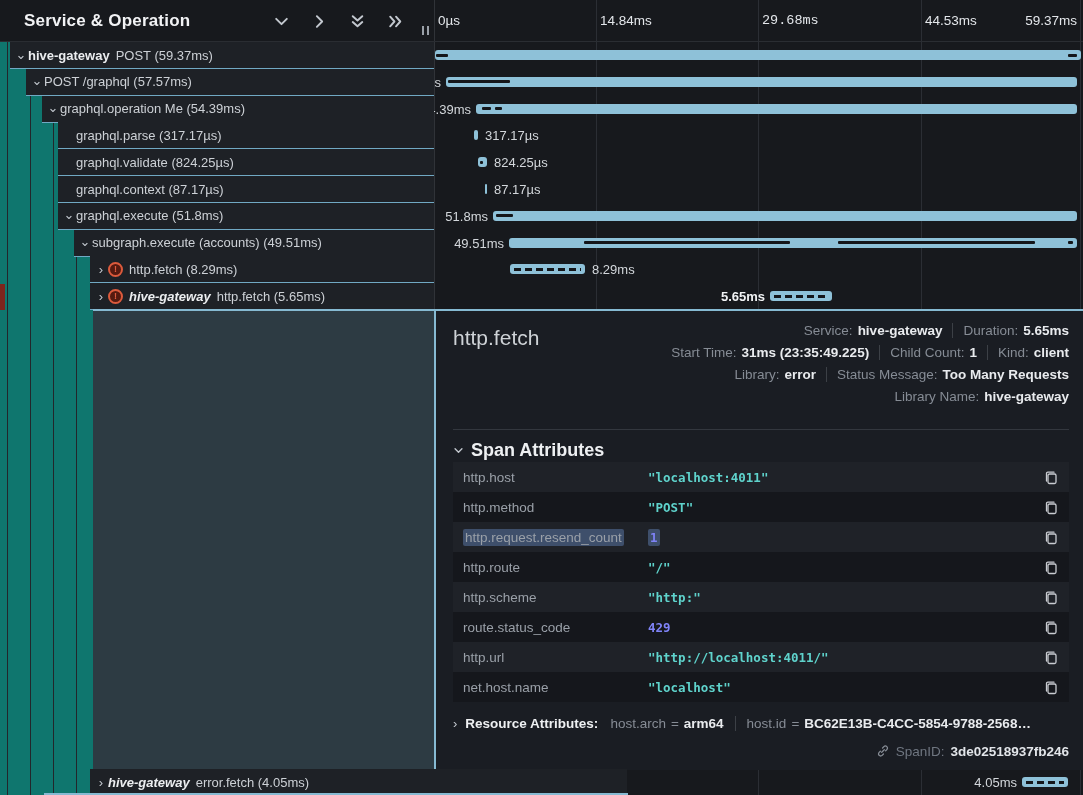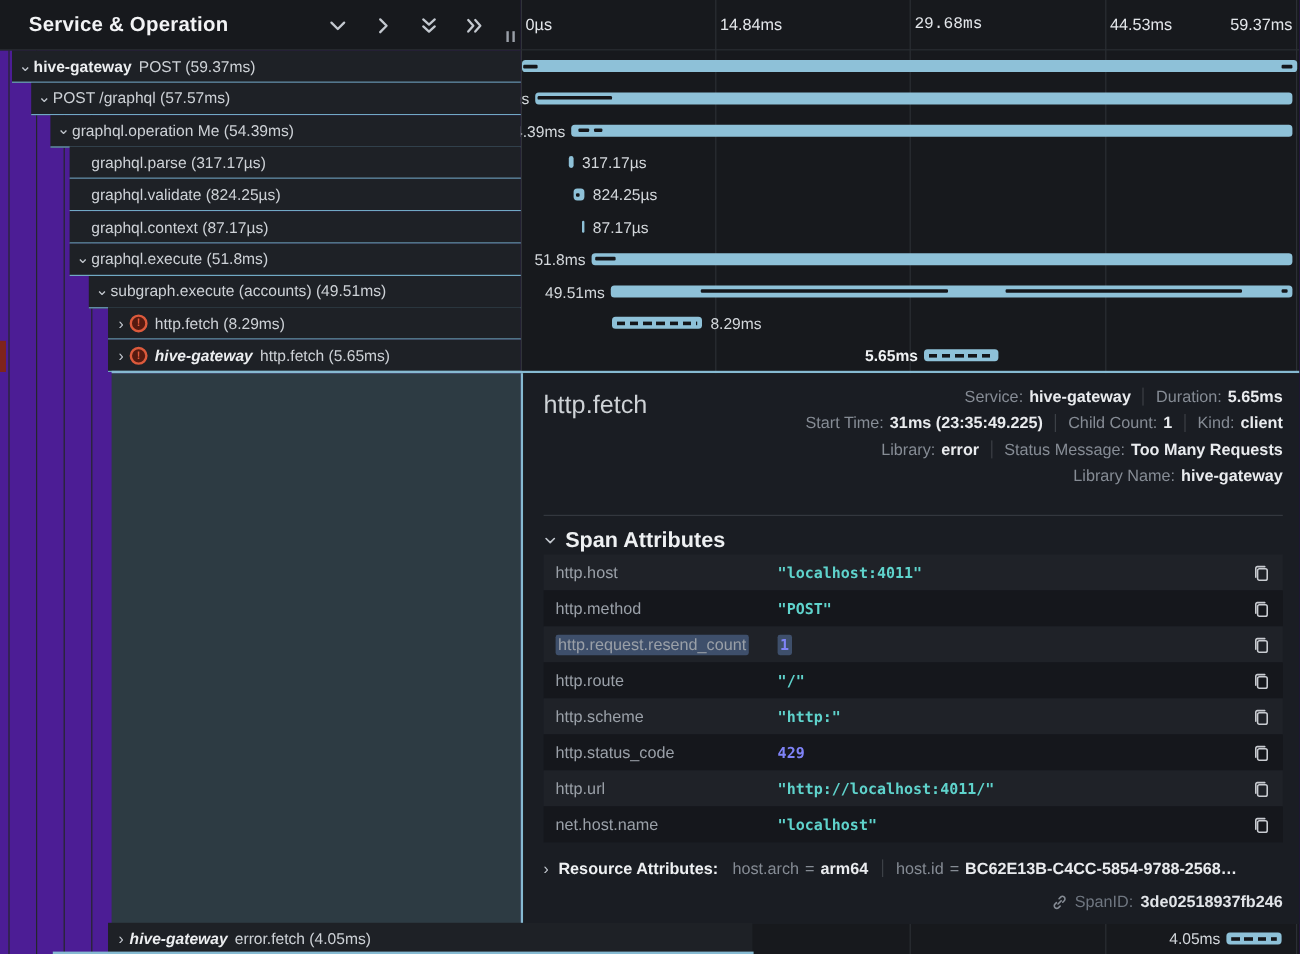--- a/index.html
+++ b/index.html
@@ -1,19 +1,19 @@
 <!DOCTYPE html>
 <html><head>
 <meta charset="utf-8">
 <style>
   * { margin:0; padding:0; box-sizing:border-box; }
   html,body { background:#101114; }
   .app {
     position:relative; width:1083px; height:795px; overflow:hidden;
-    background:#4c1d95; font-family:"Liberation Sans", sans-serif;
+    background:#0f766e; font-family:"Liberation Sans", sans-serif;
     color:#d6d9dd; font-size:13px;
   }
   
   .timeline-bg { position:absolute; left:434px; top:0; width:649px; height:795px; background:#17191d; }
   .gridline { position:absolute; top:0; width:1px; height:795px; background:#2b2e34; }
   .col-divider { position:absolute; left:434px; top:0; width:1px; height:795px; background:#303338; }
   .gutter-line { position:absolute; top:42px; width:1px; height:753px; background:#23262b; }
   
   .left-header { position:absolute; left:0; top:0; width:434px; height:42px; background:#17191d;
     border-bottom:1px solid #2a2d32; display:flex; align-items:center; }
@@ -68,21 +68,21 @@
   .attr-val { flex:1; font-family:"DejaVu Sans Mono", monospace; font-size:12.5px; font-weight:bold; }
   .attr-val.string { color:#5fd3cc; }
   .attr-val.number { color:#7f83f7; }
   .copy-btn { flex:0 0 16px; width:16px; height:16px; color:#c9ccd1; cursor:pointer; }
   .res-line { position:absolute; left:17px; top:405px; display:flex; align-items:center; font-size:13.5px; white-space:nowrap; overflow:hidden; right:10px; }
   .res-chev { color:#c3c8cf; margin-right:8px; font-size:13px; }
   .res-hdr { font-weight:bold; color:#eef0f2; margin-right:12px; }
   .res-item { display:flex; align-items:center; }
   .res-item + .res-item { border-left:1px solid #3c4046; margin-left:11px; padding-left:11px; }
   .res-key { color:#868c95; } .res-eq { color:#868c95; margin:0 5px; } .res-val { color:#e9ebee; font-weight:bold; }
-  .spanid-line { position:absolute; right:14px; top:433px; display:flex; align-items:flex-end; gap:6px; font-size:13.5px; }
+  .spanid-line { position:absolute; right:14px; top:433px; display:flex; align-items:flex-start; gap:6px; font-size:13.5px; }
   .spanid-label { color:#6f7680; } .spanid-value { color:#e2e5e9; font-weight:bold; }
   .link-ic { width:14px; height:14px; color:#868c95; }
   
   .bottom-underline { position:absolute; left:44px; top:793px; width:584px; height:2px; background:#86bad2; }
 </style>
 </head>
 <body>
 
 <div class="app">
 
@@ -344,21 +344,21 @@
         </div>
         <div class="attr-row even">
           <div class="attr-key"><span>http.scheme</span></div>
           <div class="attr-val string"><span>"http:"</span></div>
           <svg viewBox="0 0 16 16" class="copy-btn">
             <rect x="5" y="5" width="8" height="9.5" rx="1.5" fill="none" stroke="currentColor" stroke-width="1.3"></rect>
             <path d="M11 3.2 H4.8 A1.3 1.3 0 0 0 3.5 4.5 V12" fill="none" stroke="currentColor" stroke-width="1.3" stroke-linecap="round"></path>
           </svg>
         </div>
         <div class="attr-row odd">
-          <div class="attr-key"><span>http.status_code</span></div>
+          <div class="attr-key"><span>route.status_code</span></div>
           <div class="attr-val number"><span>429</span></div>
           <svg viewBox="0 0 16 16" class="copy-btn">
             <rect x="5" y="5" width="8" height="9.5" rx="1.5" fill="none" stroke="currentColor" stroke-width="1.3"></rect>
             <path d="M11 3.2 H4.8 A1.3 1.3 0 0 0 3.5 4.5 V12" fill="none" stroke="currentColor" stroke-width="1.3" stroke-linecap="round"></path>
           </svg>
         </div>
         <div class="attr-row even">
           <div class="attr-key"><span>http.url</span></div>
           <div class="attr-val string"><span>"http://localhost:4011/"</span></div>
           <svg viewBox="0 0 16 16" class="copy-btn">

